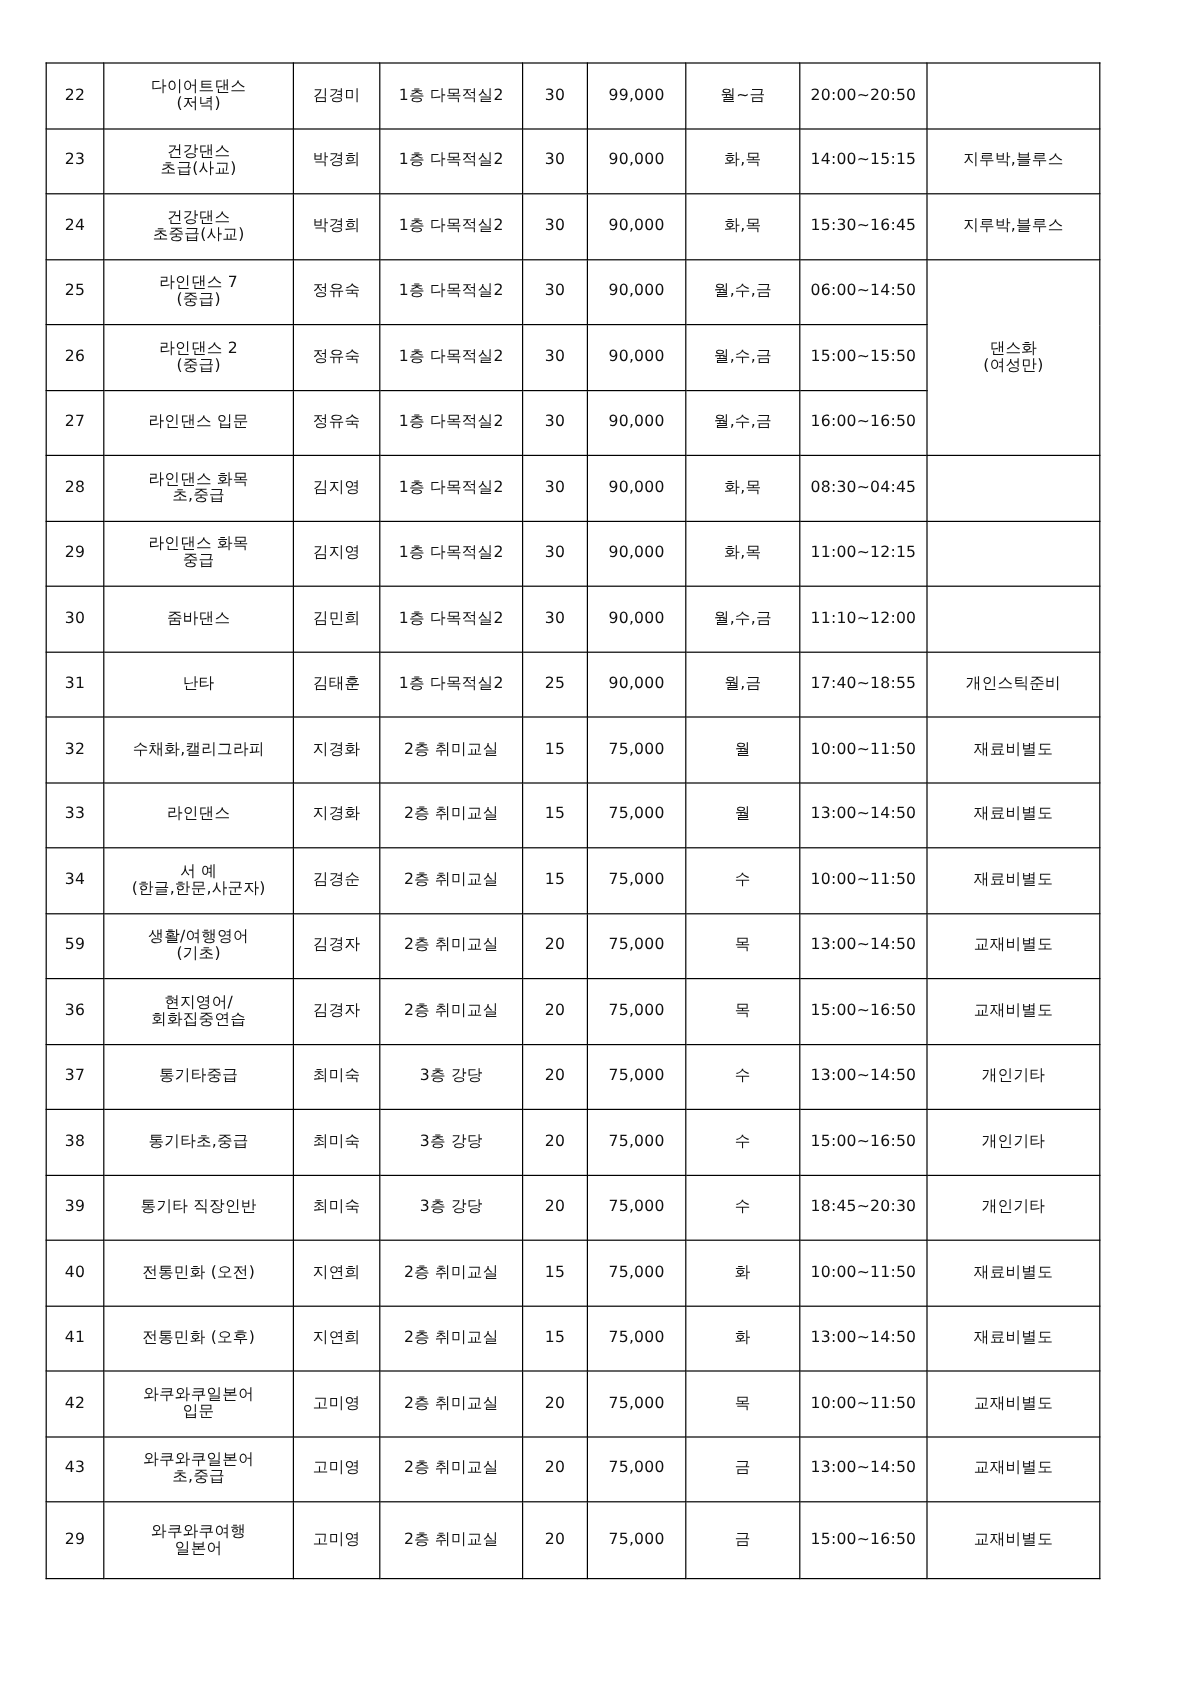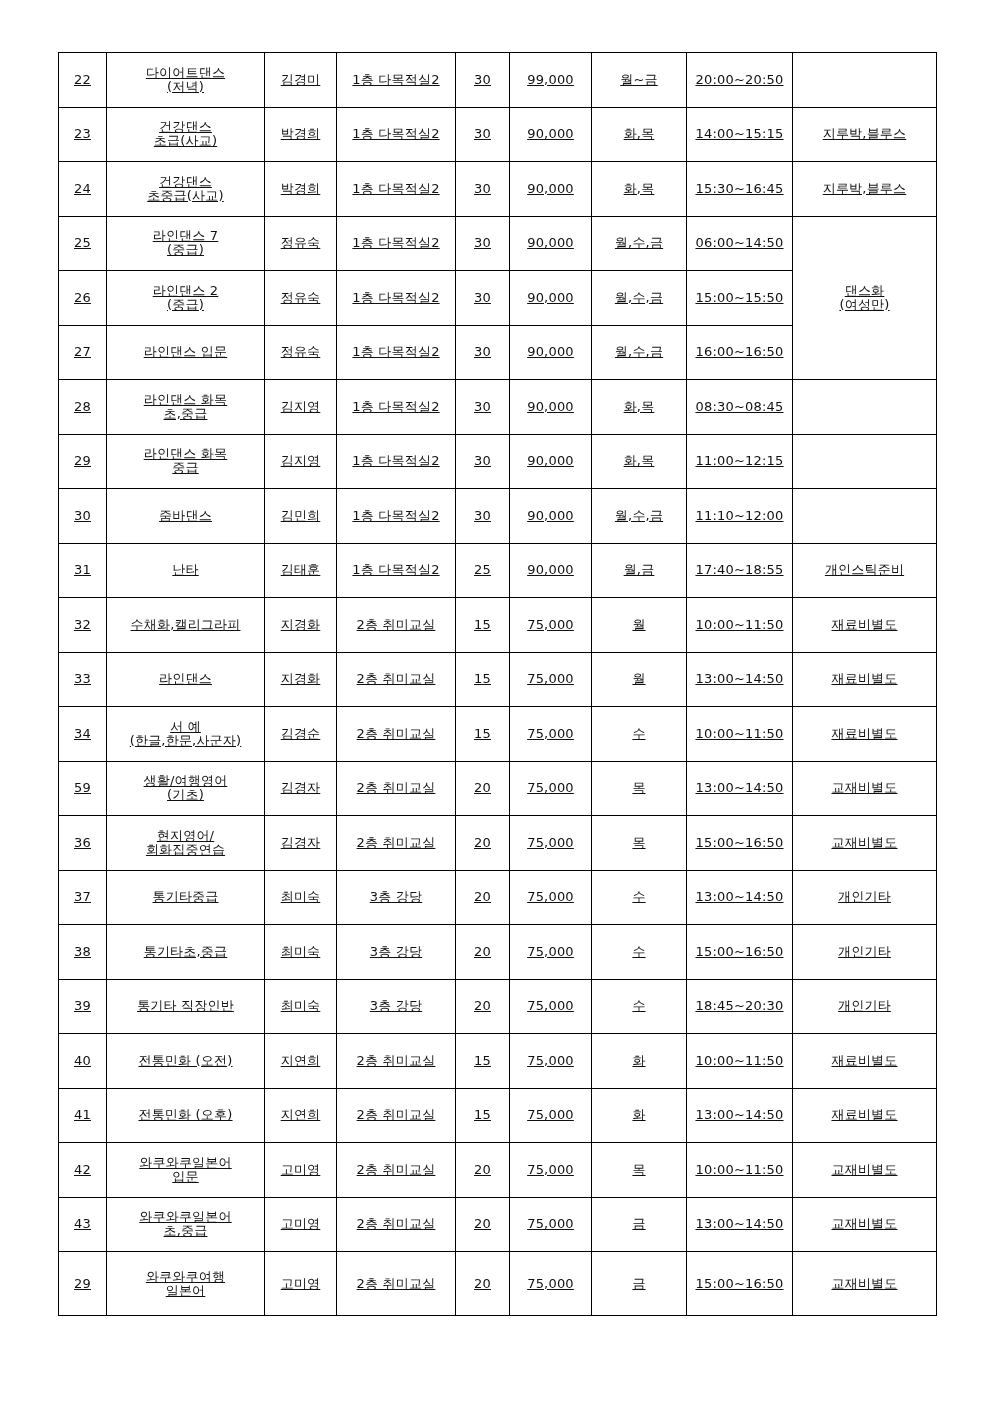--- a/index.html
+++ b/index.html
@@ -1,21 +1,20 @@
 <!DOCTYPE html>
 <html><head>
 <meta charset="utf-8">
 <style>
   html, body { margin: 0; padding: 0; background: #ffffff; }
   body { width: 992px; height: 1403px; position: relative; font-family: "DejaVu Sans", sans-serif; color: #111; }
   table.schedule {
-    position: absolute; left: 58px; top: 52px;
+    position: absolute; left: 38px; top: 52px;
     border-collapse: collapse; table-layout: fixed;
     width: 878px;
-    text-decoration: underline;
   }
   table.schedule td {
     border: 1.5px solid #000;
     text-align: center; vertical-align: middle;
     font-size: 13px; line-height: 14px; padding: 0 2px;
     white-space: pre-line;
     letter-spacing: 0.2px;
   }
   td.c-no, td.c-cap, td.c-fee, td.c-time { font-size: 12.5px; }
   td.c-fee { letter-spacing: 0.6px; }
@@ -110,21 +109,21 @@
       </tr>
       <tr class="r">
         <td class="c-no">28</td>
         <td class="c-name">라인댄스 화목
 초,중급</td>
         <td class="c-teacher">김지영</td>
         <td class="c-room">1층 다목적실2</td>
         <td class="c-cap">30</td>
         <td class="c-fee">90,000</td>
         <td class="c-days">화,목</td>
-        <td class="c-time">08:30~08:45</td>
+        <td class="c-time">08:30~04:45</td>
         <td class="c-note"></td>
       </tr>
       <tr class="r">
         <td class="c-no">29</td>
         <td class="c-name">라인댄스 화목
 중급</td>
         <td class="c-teacher">김지영</td>
         <td class="c-room">1층 다목적실2</td>
         <td class="c-cap">30</td>
         <td class="c-fee">90,000</td>

